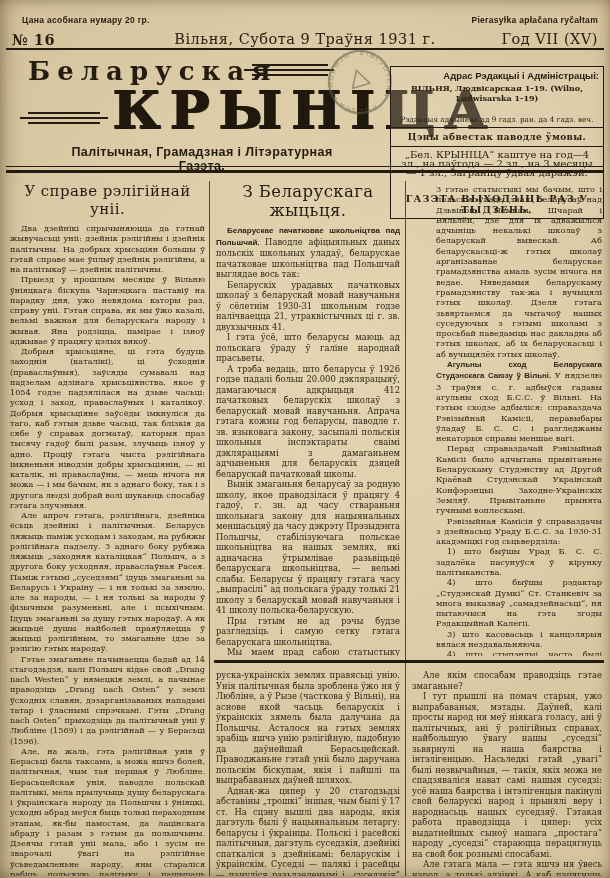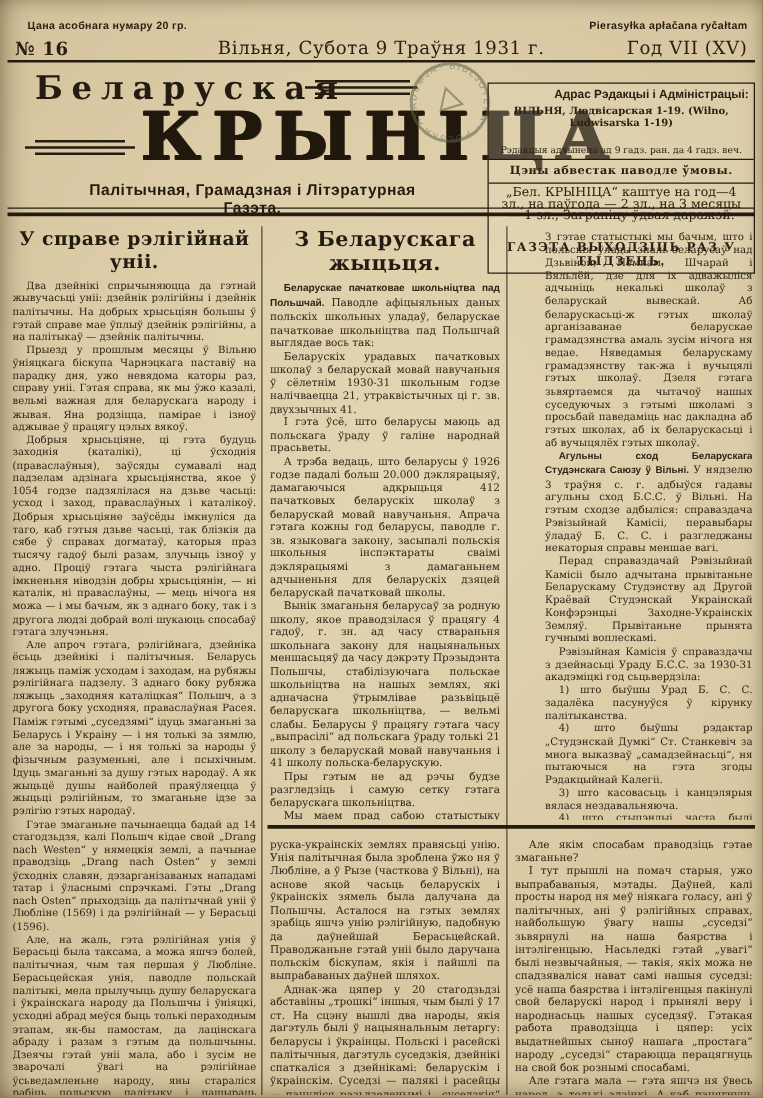--- a/index.html
+++ b/index.html
@@ -32,21 +32,21 @@
   .ib-title{font-family:"Liberation Sans",sans-serif;font-weight:bold;font-size:9.5px;text-align:right;}
   .ib-l1{font-size:8px;font-weight:bold;margin-top:2px;}
   .ib-l2{font-size:7.3px;margin-top:12px;text-align:center;}
   .ib-ads{font-weight:bold;font-size:9px;letter-spacing:.4px;padding:1px 0;}
   .ib-sub{font-size:10px;line-height:9px;}
   .ib-freq{font-weight:bold;font-size:9.6px;letter-spacing:1.2px;margin-top:16px;}
   
   .stamp{opacity:.55;transform:rotate(-17deg);}
   
   .col{overflow:hidden;}
-  .headline{font-size:15px;font-weight:bold;text-align:center;margin:0 0 5px 0;color:#241c10;letter-spacing:.4px;}
+  .headline{font-size:15px;font-weight:normal;text-align:center;margin:0 0 5px 0;color:#241c10;letter-spacing:.4px;}
   .headline.big{font-size:16.5px;}
   .bp{margin:0;text-align:justify;text-indent:11px;font-size:8.4px;line-height:10.5px;}
   .bp.cont{text-indent:0;}
   .bp b{font-family:"Liberation Sans",sans-serif;font-size:.96em;}
   .c1 .bp{font-size:8.1px;line-height:10.25px;}
   .c3t .bp{font-size:8.2px;line-height:10.3px;margin-left:24px;}
   .vdiv{background:rgba(36,28,16,.75);width:1.2px;}
 </style>
 </head>
 <body>

